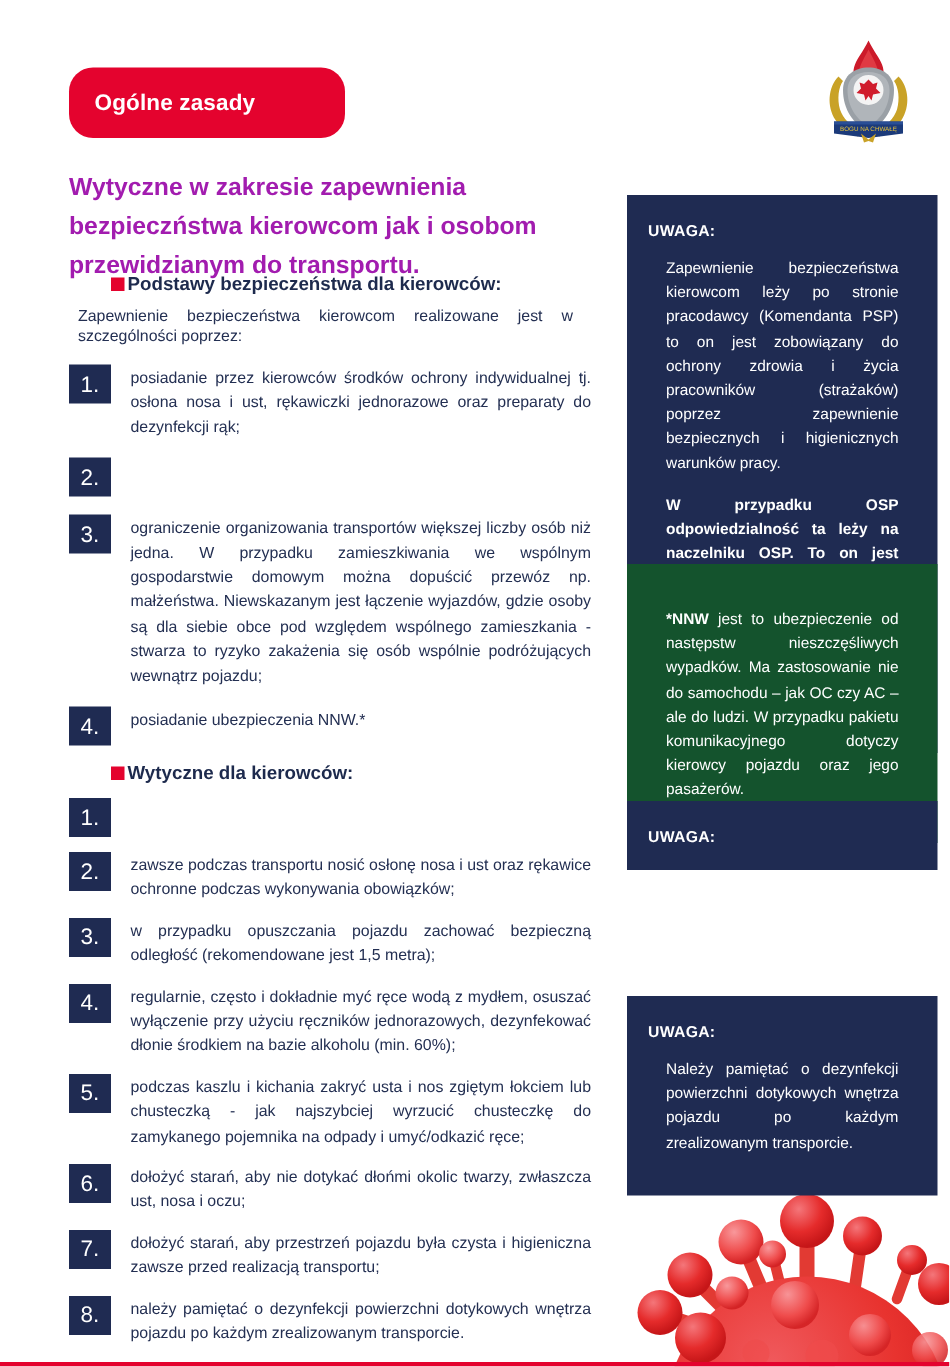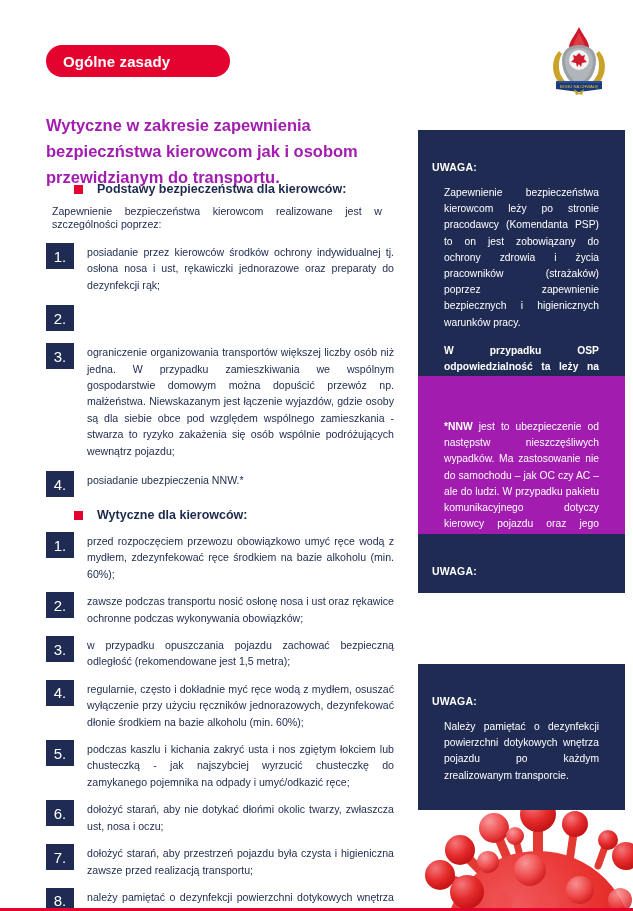--- a/index.html
+++ b/index.html
@@ -41,21 +41,21 @@
     width: 66px;
     height: 72px;
     z-index: 30;
   }
 
   .badge-title {
     position: absolute;
     left: 46px;
     top: 45px;
     width: 184px;
-    height: 32px;
+    height: 47px;
     background: #e4032e;
     display: flex;
     align-items: center;
     border-radius: 16px;
   }
   .badge-title span {
     color: #ffffff;
     font-size: 15px;
     font-weight: bold;
     letter-spacing: .1px;
@@ -77,21 +77,21 @@
     position: absolute;
     left: 46px;
     width: 348px;
   }
   .section-1 { top: 182px; }
   .section-2 { top: 508px; }
 
   .section-head {
     display: flex;
     align-items: center;
-    gap: 14px;
+    gap: 2px;
     margin-bottom: 9px;
     padding-left: 28px;
   }
   .sq-bullet {
     width: 9px;
     height: 9px;
     background: #e4032e;
     flex: 0 0 auto;
   }
   .section-head-label {
@@ -145,25 +145,25 @@
 
   
   .section-2 .num-item { margin-bottom: 9px; }
 
   
   .side-box {
     position: absolute;
     left: 418px;
     width: 207px;
     box-sizing: border-box;
-    padding: 31px 14px 14px 14px;
+    padding: 18px 14px 14px 14px;
     z-index: 20;
   }
   .box-dark { background: #1f2b52; color: #ffffff; }
-  .box-blue { background: #a21caf; color: #ffffff; }
+  .box-blue { background: #14532d; color: #ffffff; }
 
   .box-label {
     font-size: 10.5px;
     font-weight: bold;
     margin: 0 0 2px 0;
     letter-spacing: .2px;
   }
   .box-text {
     font-size: 10.3px;
     line-height: 16.2px;
@@ -250,21 +250,20 @@
   </div>
 
   <div class="section section-2">
     <div class="section-head">
       <span class="sq-bullet"></span>
       <span class="section-head-label">Wytyczne dla kierowców:</span>
     </div>
     <ul class="num-list">
       <li class="num-item">
         <span class="num-box">1.</span>
-        <span class="num-text">przed rozpoczęciem przewozu obowiązkowo umyć ręce wodą z mydłem, zdezynfekować ręce środkiem na bazie alkoholu (min. 60%);</span>
       </li>
       <li class="num-item">
         <span class="num-box">2.</span>
         <span class="num-text">zawsze podczas transportu nosić osłonę nosa i ust oraz rękawice ochronne podczas wykonywania obowiązków;</span>
       </li>
       <li class="num-item">
         <span class="num-box">3.</span>
         <span class="num-text">w przypadku opuszczania pojazdu zachować bezpieczną odległość (rekomendowane jest 1,5 metra);</span>
       </li>
       <li class="num-item">

